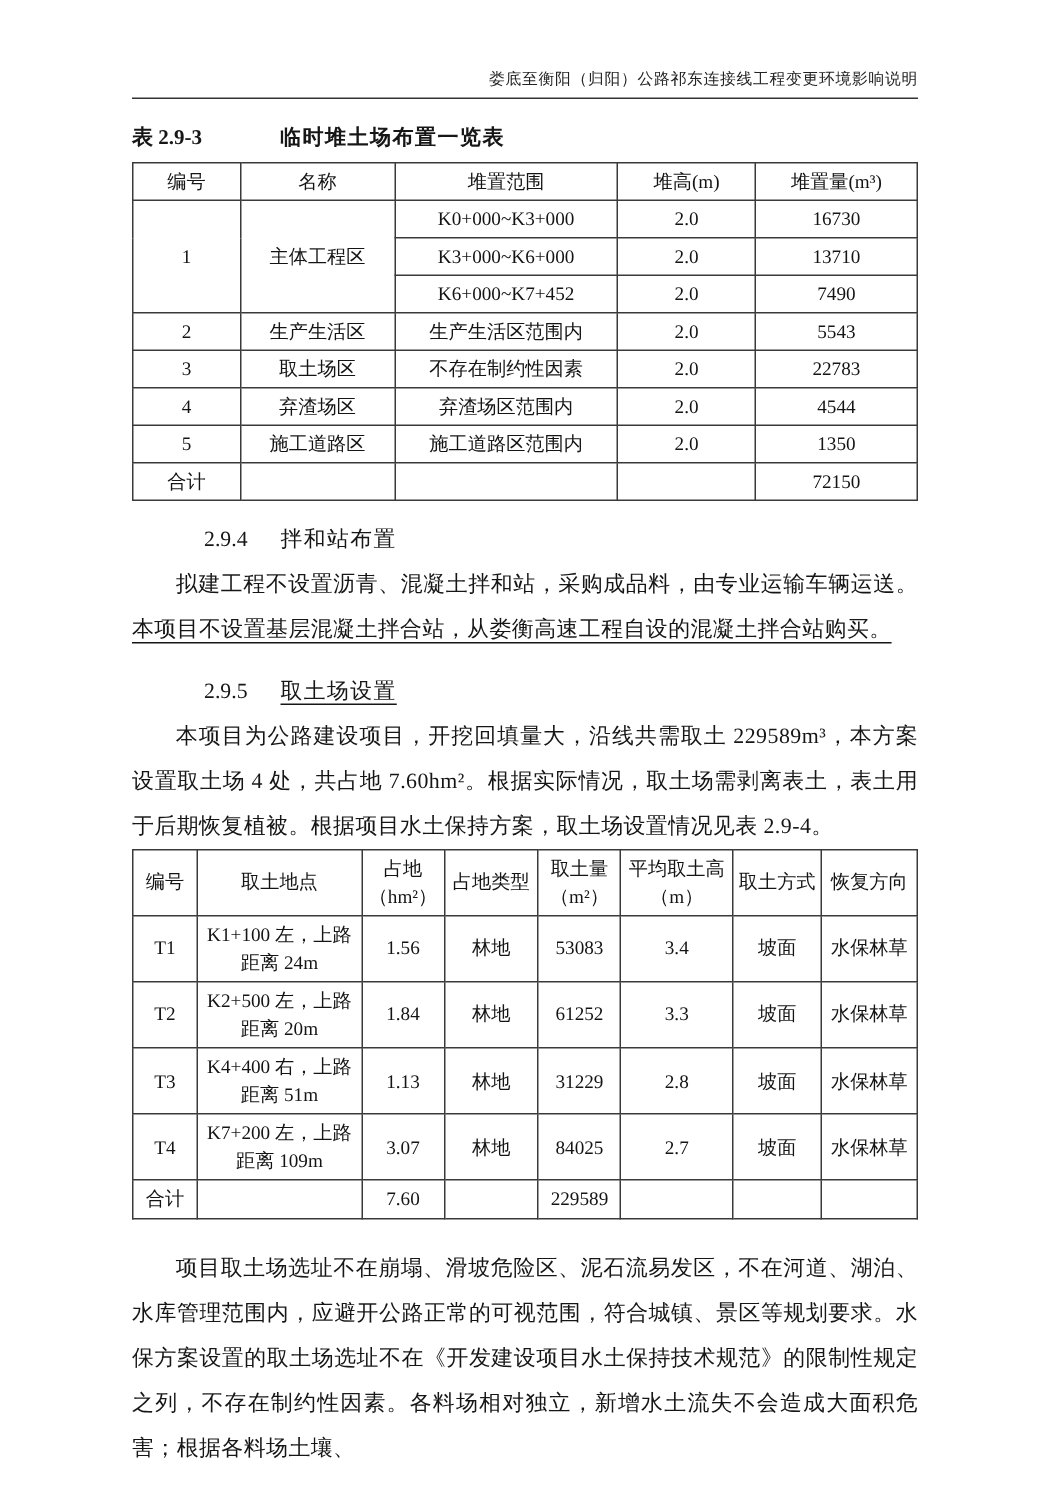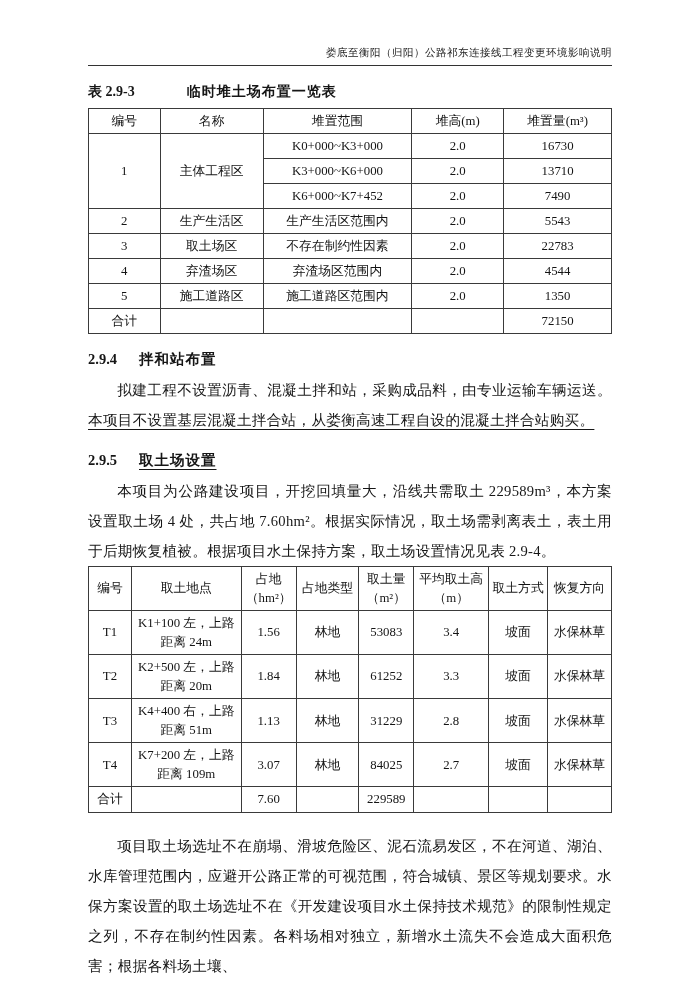--- a/index.html
+++ b/index.html
@@ -13,21 +13,21 @@
   .tbl-caption .cap-label { font-weight:bold; }
   .tbl-caption .cap-title { font-weight:bold; font-family:Liberation Sans, sans-serif; letter-spacing:1px; }
   .cap-underline { display:inline-flex; align-items:baseline; gap:52px; border-bottom:1.2px solid #111; padding-bottom:2px; }
 
   table { width:100%; border-collapse:collapse; table-layout:fixed; }
   td, th { border:1px solid #3a3a3a; text-align:center; vertical-align:middle; font-weight:normal; font-size:12.8px; padding:3px 2px; color:#141414; }
   .t1 td, .t1 th { height:25px; }
   .t2 td, .t2 th { line-height:1.45; }
   .pre { white-space:pre-line; }
 
-  .sec-heading { margin-top:16px; font-size:14.5px; font-weight:bold; display:flex; gap:22px; align-items:center; }
+  .sec-heading { margin-top:16px; font-size:14.5px; font-weight:normal; display:flex; gap:22px; align-items:flex-end;margin-left:48px; }
   .sec-heading .sec-title { font-family:"Liberation Sans","DejaVu Sans",sans-serif; letter-spacing:1px; }
   .u { text-decoration:underline; text-underline-offset:4px; text-decoration-thickness:1px; }
 
   .para { font-size:14.6px; line-height:30px; text-align:justify; text-indent:2em; margin-top:6px; letter-spacing:0.3px; }
 
   .footer { position:absolute; bottom:38px; left:0; width:100%; text-align:center; font-size:12px; color:#222; }
 </style>
 </head>
 <body>
 

